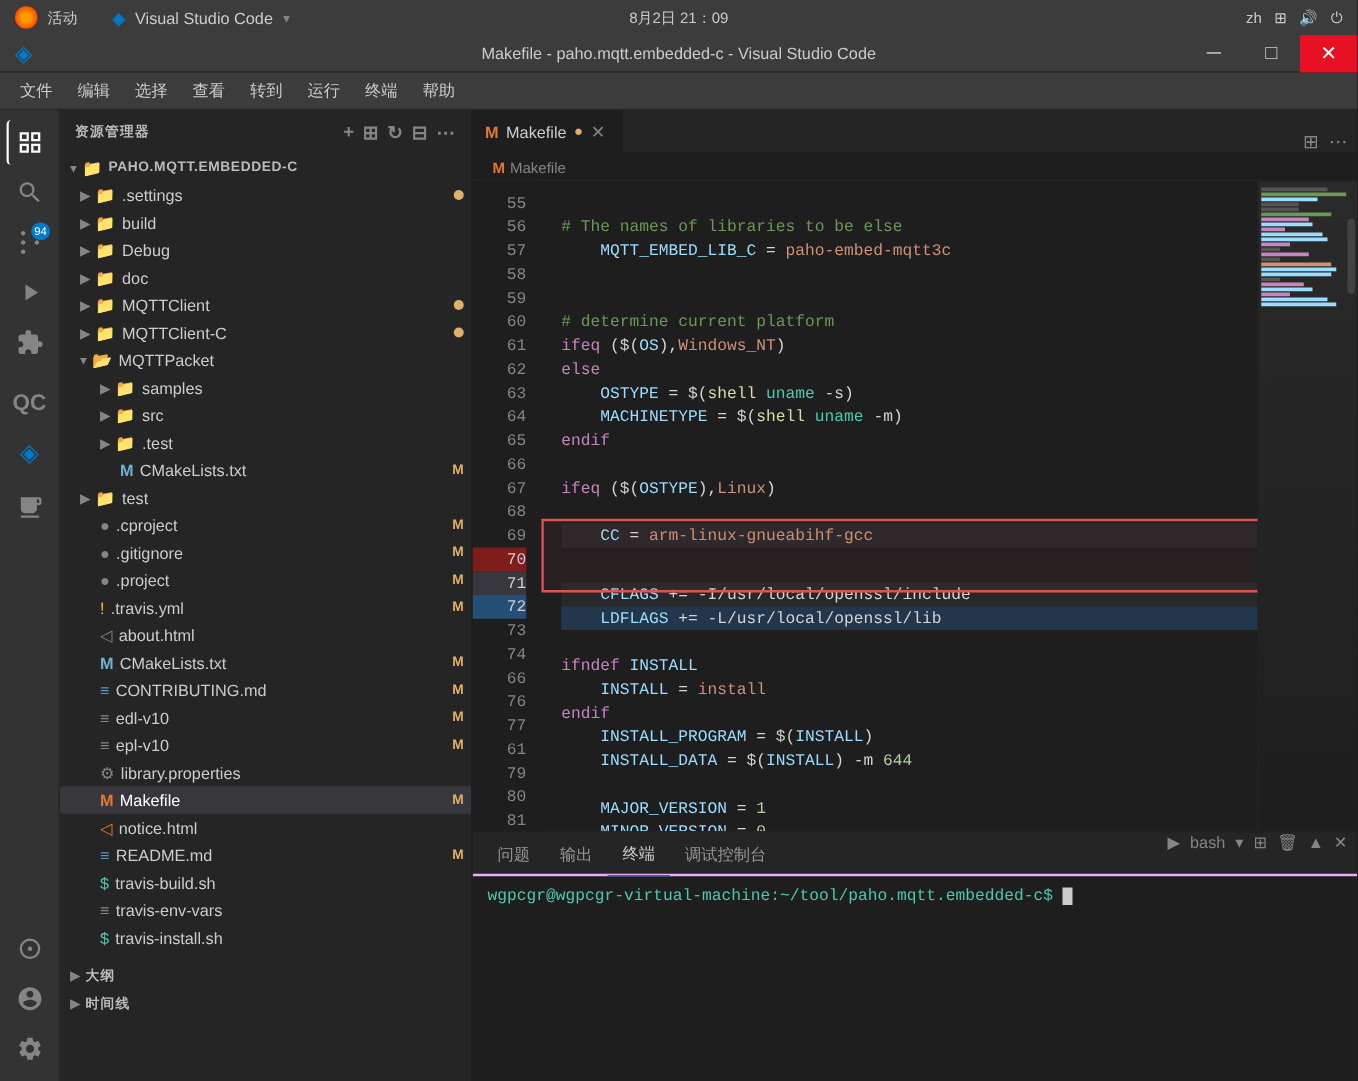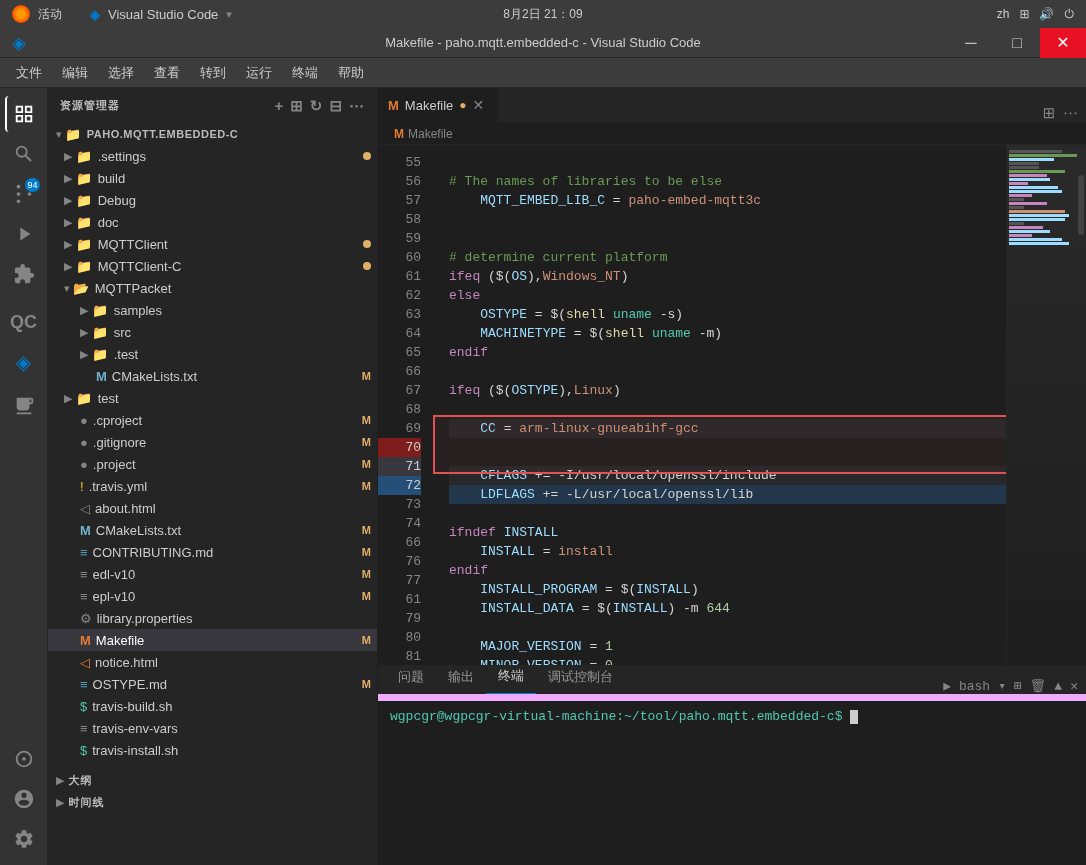--- a/index.html
+++ b/index.html
@@ -279,25 +279,24 @@
       height: 200px;
       background: #1e1e1e;
       border-top: 1px solid #252526;
       display: flex;
       flex-direction: column;
     }
     .panel-tabs {
       height: 35px;
       background: #252526;
       display: flex;
-      align-items: flex-end;
+      align-items: flex-start;
       padding: 0 8px;
       gap: 0;
-      border-bottom: 7px solid #f0abfc;
-      font-family: Liberation Mono, monospace;
+      border-bottom: 2px solid #f0abfc;
     }
     .panel-tab {
       padding: 0 12px;
       height: 35px;
       display: flex;
       align-items: center;
       font-size: 13px;
       color: #969696;
       cursor: pointer;
     }
@@ -576,21 +575,21 @@
         <span class="modified-m">M</span>
       </div>
       <div class="tree-item indent-1">
         <span style="display:inline-block; width:16px;"></span>
         <span style="color:#e37933; margin-right:5px;">◁</span>
         <span>notice.html</span>
       </div>
       <div class="tree-item indent-1">
         <span style="display:inline-block; width:16px;"></span>
         <span style="color:#519aba; margin-right:5px;">≡</span>
-        <span>OSTYPE.md</span>
+        <span>README.md</span>
         <span class="modified-m">M</span>
       </div>
       <div class="tree-item indent-1">
         <span style="display:inline-block; width:16px;"></span>
         <span style="color:#4ec9b0; margin-right:5px;">$</span>
         <span>travis-build.sh</span>
       </div>
       <div class="tree-item indent-1">
         <span style="display:inline-block; width:16px;"></span>
         <span style="color:#858585; margin-right:5px;">≡</span>

